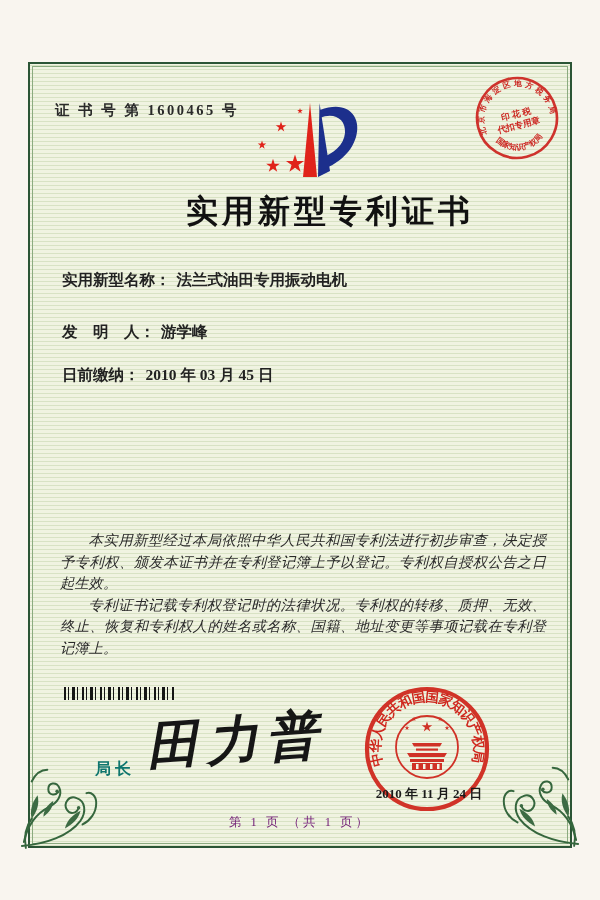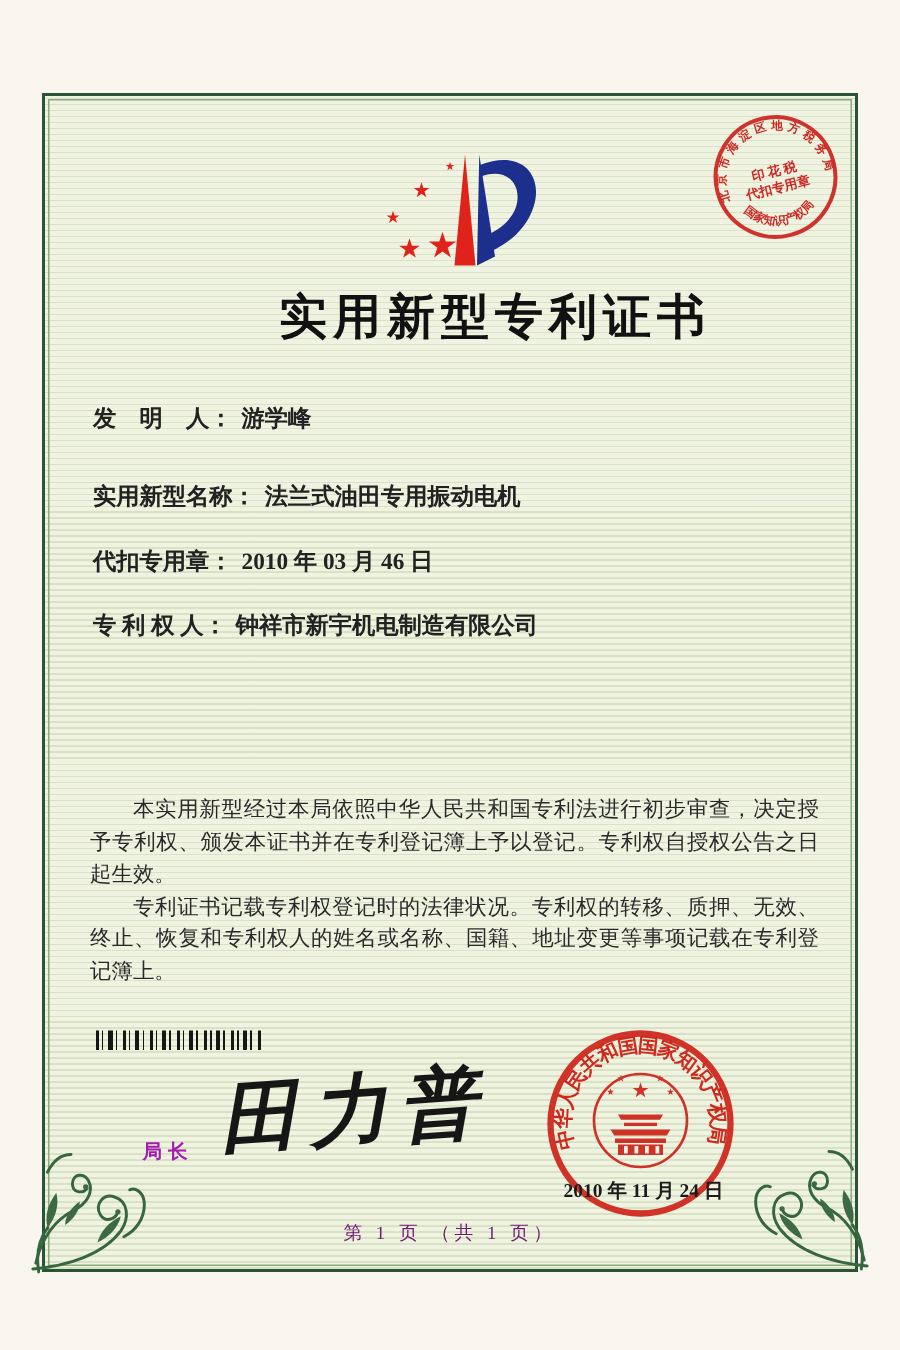--- a/index.html
+++ b/index.html
@@ -33,34 +33,34 @@
   .title{
     position:absolute;left:0;top:190px;width:100%;text-align:center;
     font-size:32px;font-weight:700;letter-spacing:4px;color:#111;padding-left:30px;
   }
   .fields{position:absolute;left:62px;top:271px;width:480px;}
   .field-row{font-size:15.5px;font-weight:600;margin-bottom:26px;line-height:17px;color:#222;}
   .field-row:first-child{margin-bottom:35px;}
   .field-row .lbl{margin-right:6px;}
   .paragraphs{
     position:absolute;left:60px;top:530px;width:486px;
-    font-size:14.3px;line-height:21.5px;text-align:justify;color:#2a2a2a;
+    font-size:14.3px;line-height:21.5px;text-align:justify;color:#2a2a2a;font-style:italic;
   }
   .paragraphs p{margin:0;text-indent:2em;}
   .barcode{
     position:absolute;left:64px;top:687px;width:110px;height:13px;
     background-image:repeating-linear-gradient(90deg,
       #161616 0 2px, transparent 2px 4px,
       #161616 4px 5px, transparent 5px 8px,
       #161616 8px 11px, transparent 11px 13px,
       #161616 13px 14px, transparent 14px 18px);
   }
   .sig-title{
-    position:absolute;left:95px;top:759px;font-size:13px;
-    letter-spacing:4px;font-weight:600;color:#a21caf;
+    position:absolute;left:95px;top:759px;font-size:16px;
+    letter-spacing:4px;font-weight:600;color:#0f766e;
   }
   .sig-name{
     position:absolute;left:146px;top:706px;font-size:52px;
     font-style:italic;font-weight:600;color:#161616;
     transform:rotate(-4deg);letter-spacing:8px;white-space:nowrap;
   }
   .seal{position:absolute;left:363px;top:685px;width:128px;height:128px;}
   .seal svg{width:100%;height:100%;}
   .seal-date{
     position:absolute;left:365px;top:785px;width:128px;text-align:center;
@@ -105,41 +105,41 @@
 
   <div class="frame"></div>
 
   <svg class="flourish left" viewBox="0 0 90 100">
       <use href="#flourish-art"></use>
     </svg>
   <svg class="flourish right" viewBox="0 0 90 100">
       <use href="#flourish-art"></use>
     </svg>
 
+  <div class="cert-number">证 书 号 第 1600465 号</div>
 
   <svg class="logo" viewBox="0 0 115 95">
     <polygon points="58,6 51,80 65,80" fill="#e0231a"></polygon>
     <polygon points="67.5,6 66,80 78,74" fill="#1c2f8c"></polygon>
     <path d="M68,13 C96,2 110,20 104,40 C99,57 84,68 69,73 L69,61 C81,57 92,48 93,36 C94,22 82,15 68,21 Z" fill="#1c2f8c"></path>
     <g fill="#e0231a">
       <use href="#star" transform="translate(48,14) scale(0.30)"></use>
       <use href="#star" transform="translate(29,30) scale(0.55)"></use>
       <use href="#star" transform="translate(10,48) scale(0.45)"></use>
       <use href="#star" transform="translate(21,69) scale(0.72)"></use>
       <use href="#star" transform="translate(43,67) scale(0.95)"></use>
     </g>
   </svg>
 
   <div class="title">实用新型专利证书</div>
 
   <div class="fields">
+    <div class="field-row"><span class="lbl">实用新型名称：</span><span>法兰式油田专用振动电机</span></div>
     <div class="field-row"><span class="lbl">发　明　人：</span><span>游学峰</span></div>
-    <div class="field-row"><span class="lbl">实用新型名称：</span><span>法兰式油田专用振动电机</span></div>
-    <div class="field-row"><span class="lbl">代扣专用章：</span><span>2010 年 03 月 46 日</span></div>
-    <div class="field-row"><span class="lbl">专 利 权 人：</span><span>钟祥市新宇机电制造有限公司</span></div>
+    <div class="field-row"><span class="lbl">日前缴纳：</span><span>2010 年 03 月 45 日</span></div>
   </div>
 
   <div class="paragraphs">
     <p>本实用新型经过本局依照中华人民共和国专利法进行初步审查，决定授予专利权、颁发本证书并在专利登记簿上予以登记。专利权自授权公告之日起生效。</p>
     <p>专利证书记载专利权登记时的法律状况。专利权的转移、质押、无效、终止、恢复和专利权人的姓名或名称、国籍、地址变更等事项记载在专利登记簿上。</p>
   </div>
 
   <div class="barcode"></div>
 
   <div class="sig-title">局长</div>

